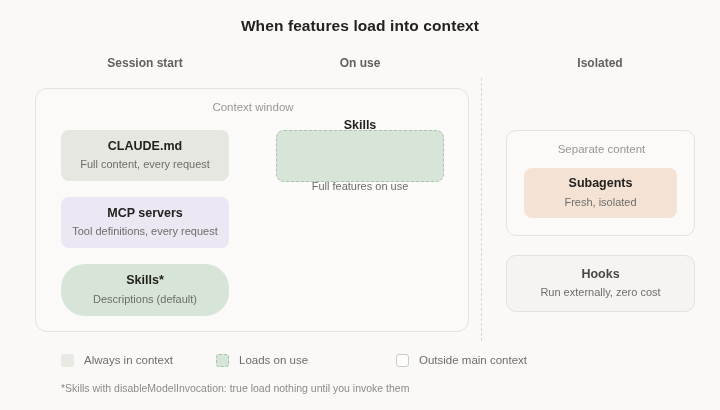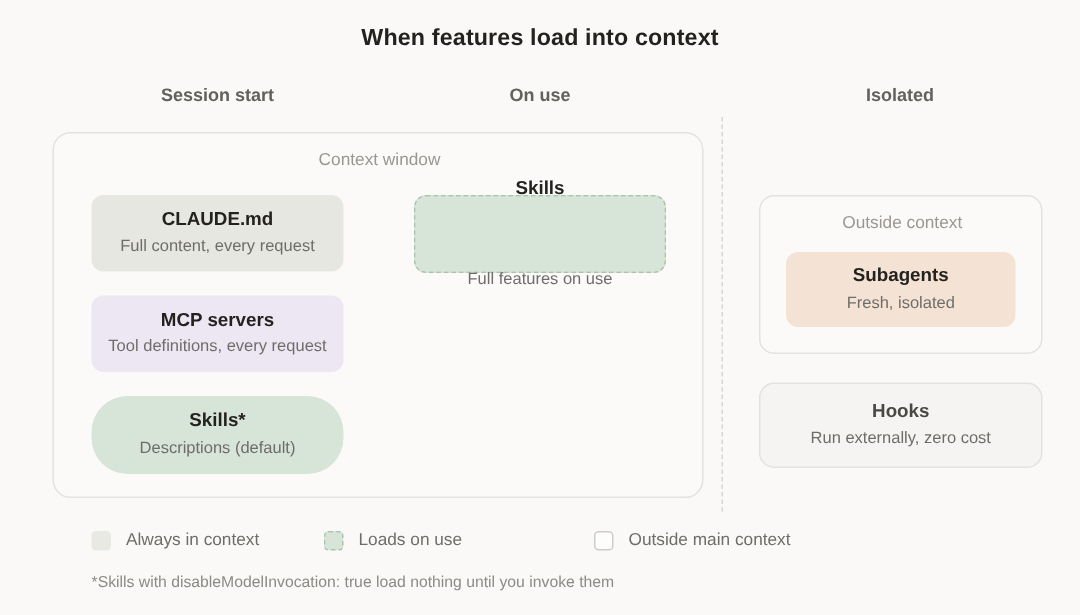--- a/index.html
+++ b/index.html
@@ -229,21 +229,21 @@
   <div class="card-title">Skills*</div>
   <div class="card-sub">Descriptions (default)</div>
 </div>
 
 <div class="card card-skills-use">
   <div class="card-title">Skills</div>
   <div class="card-sub">Full features on use</div>
 </div>
 
 <div class="sep-context">
-  <div class="sc-label">Outside context</div>
+  <div class="sc-label">Separate content</div>
 </div>
 
 <div class="card card-subagents">
   <div class="card-title">Subagents</div>
   <div class="card-sub">Fresh, isolated</div>
 </div>
 
 <div class="card card-hooks">
   <div class="card-title">Hooks</div>
   <div class="card-sub">Run externally, zero cost</div>

